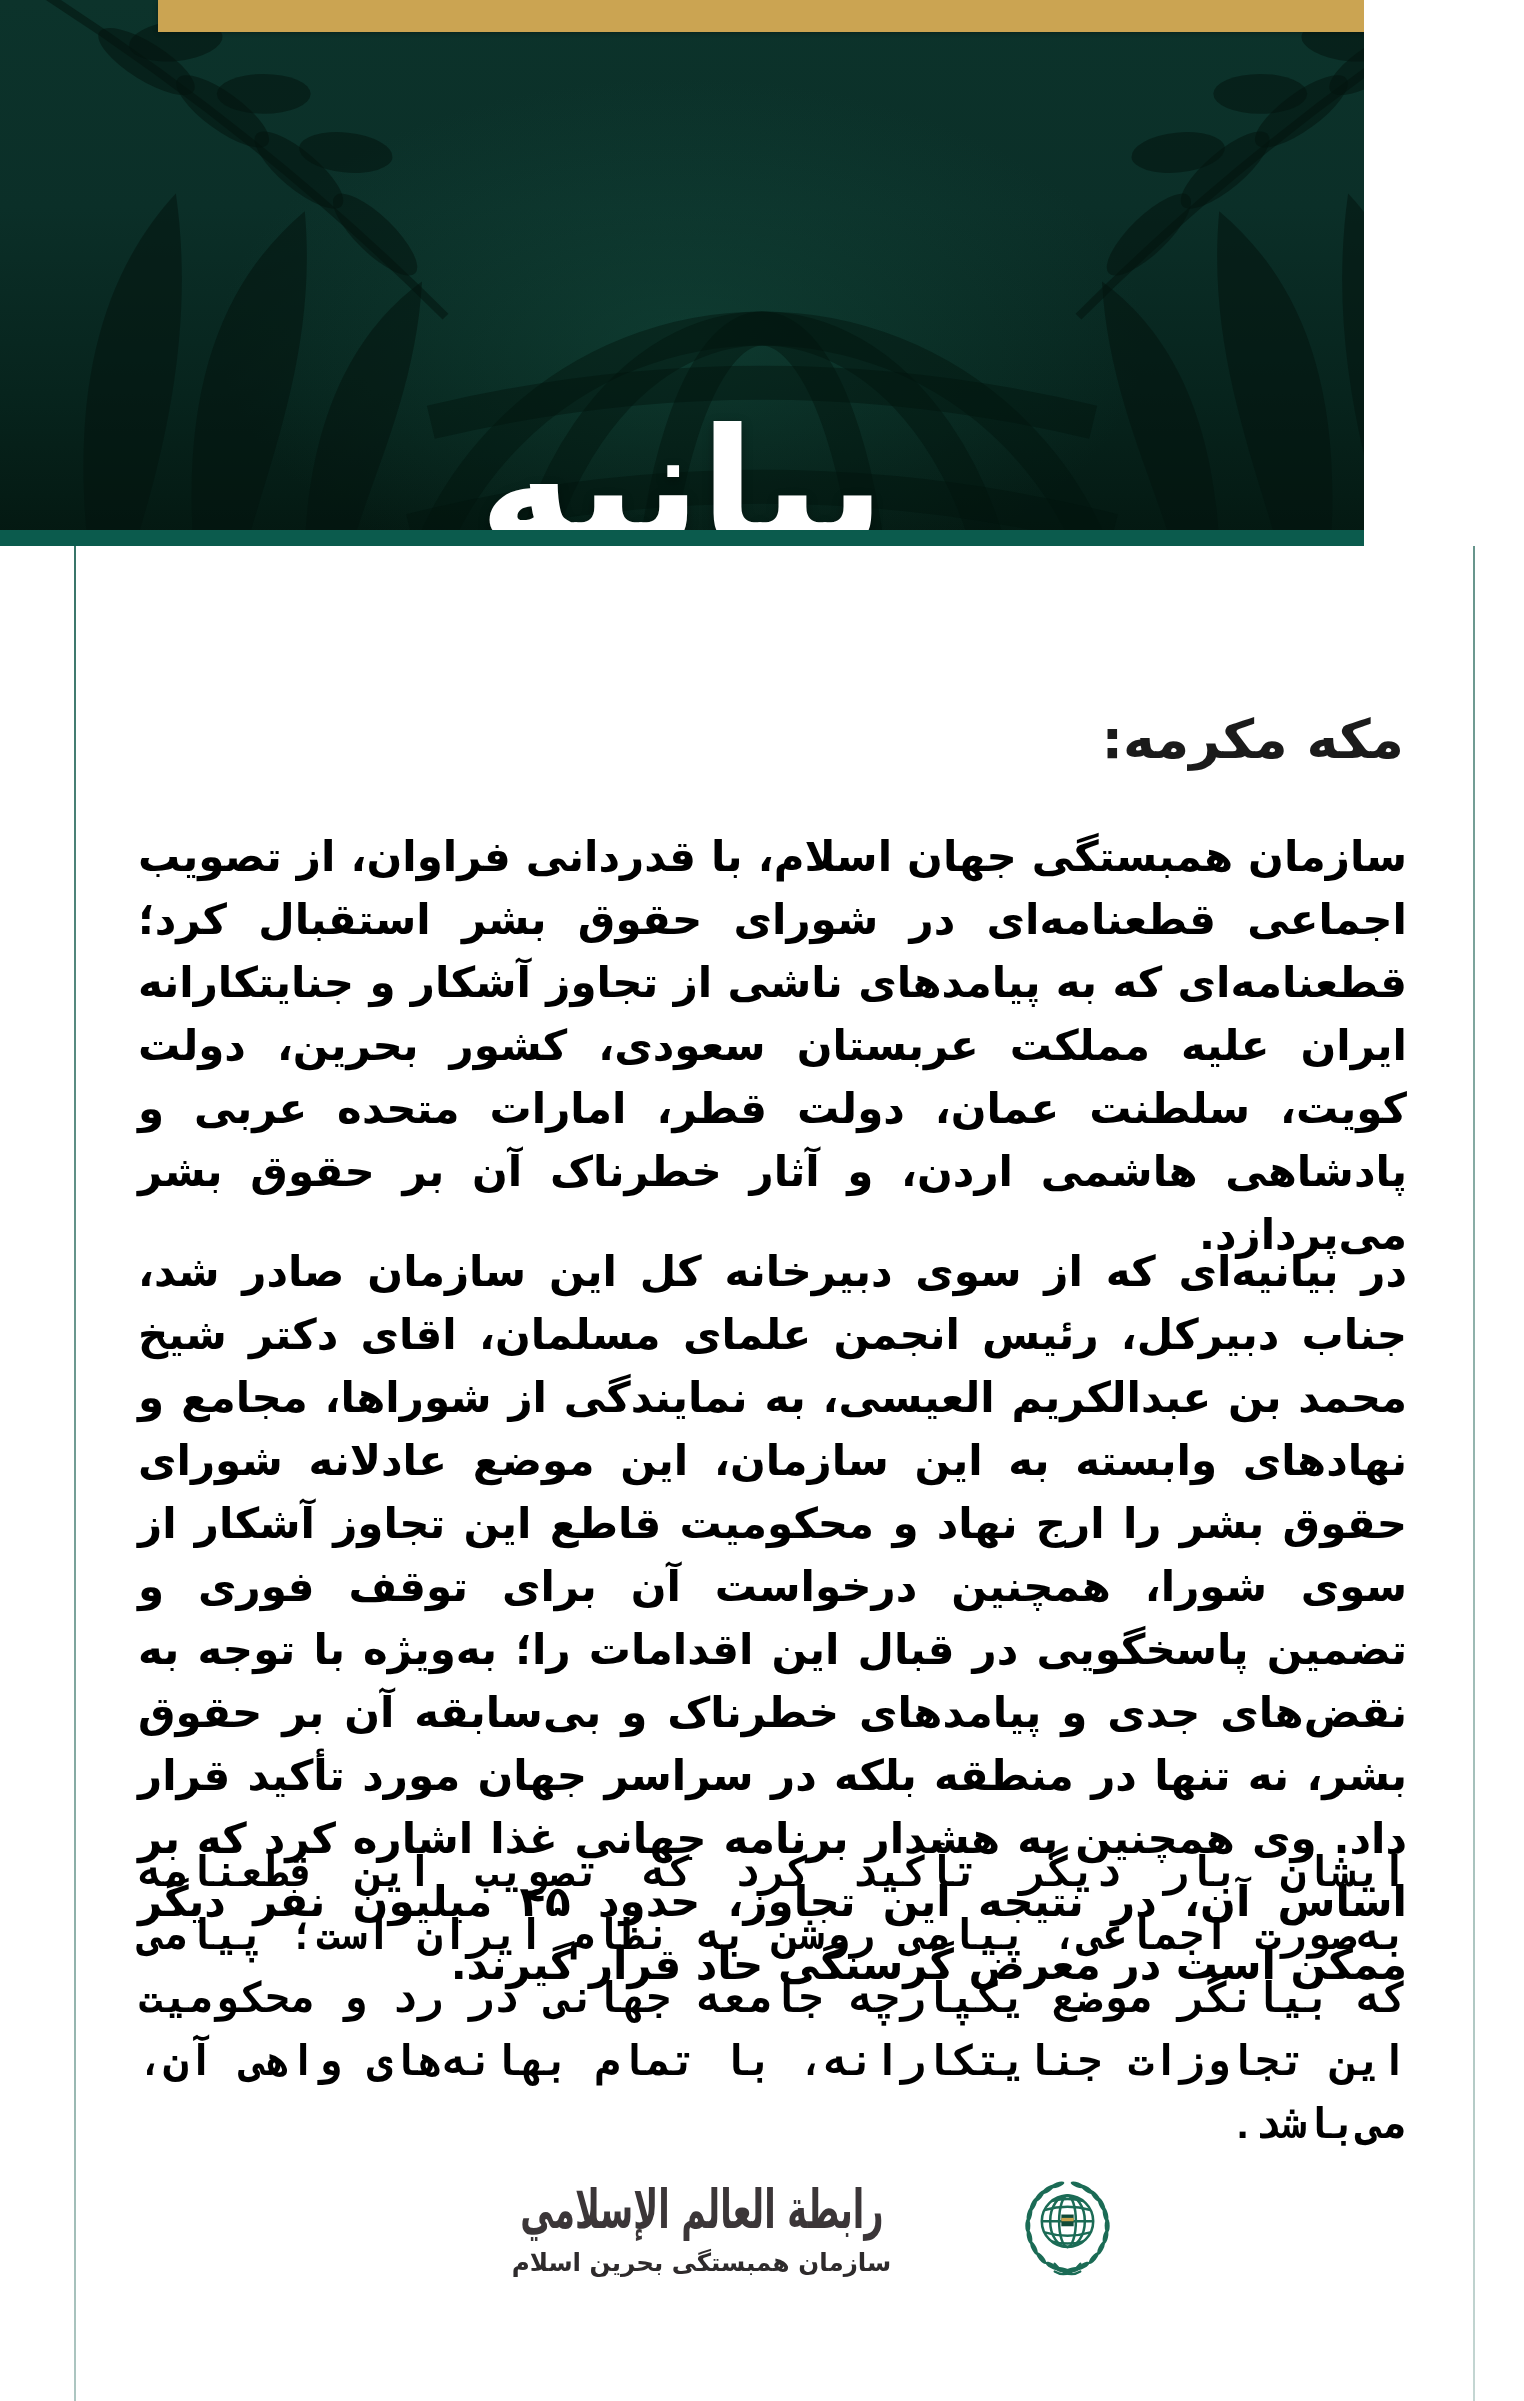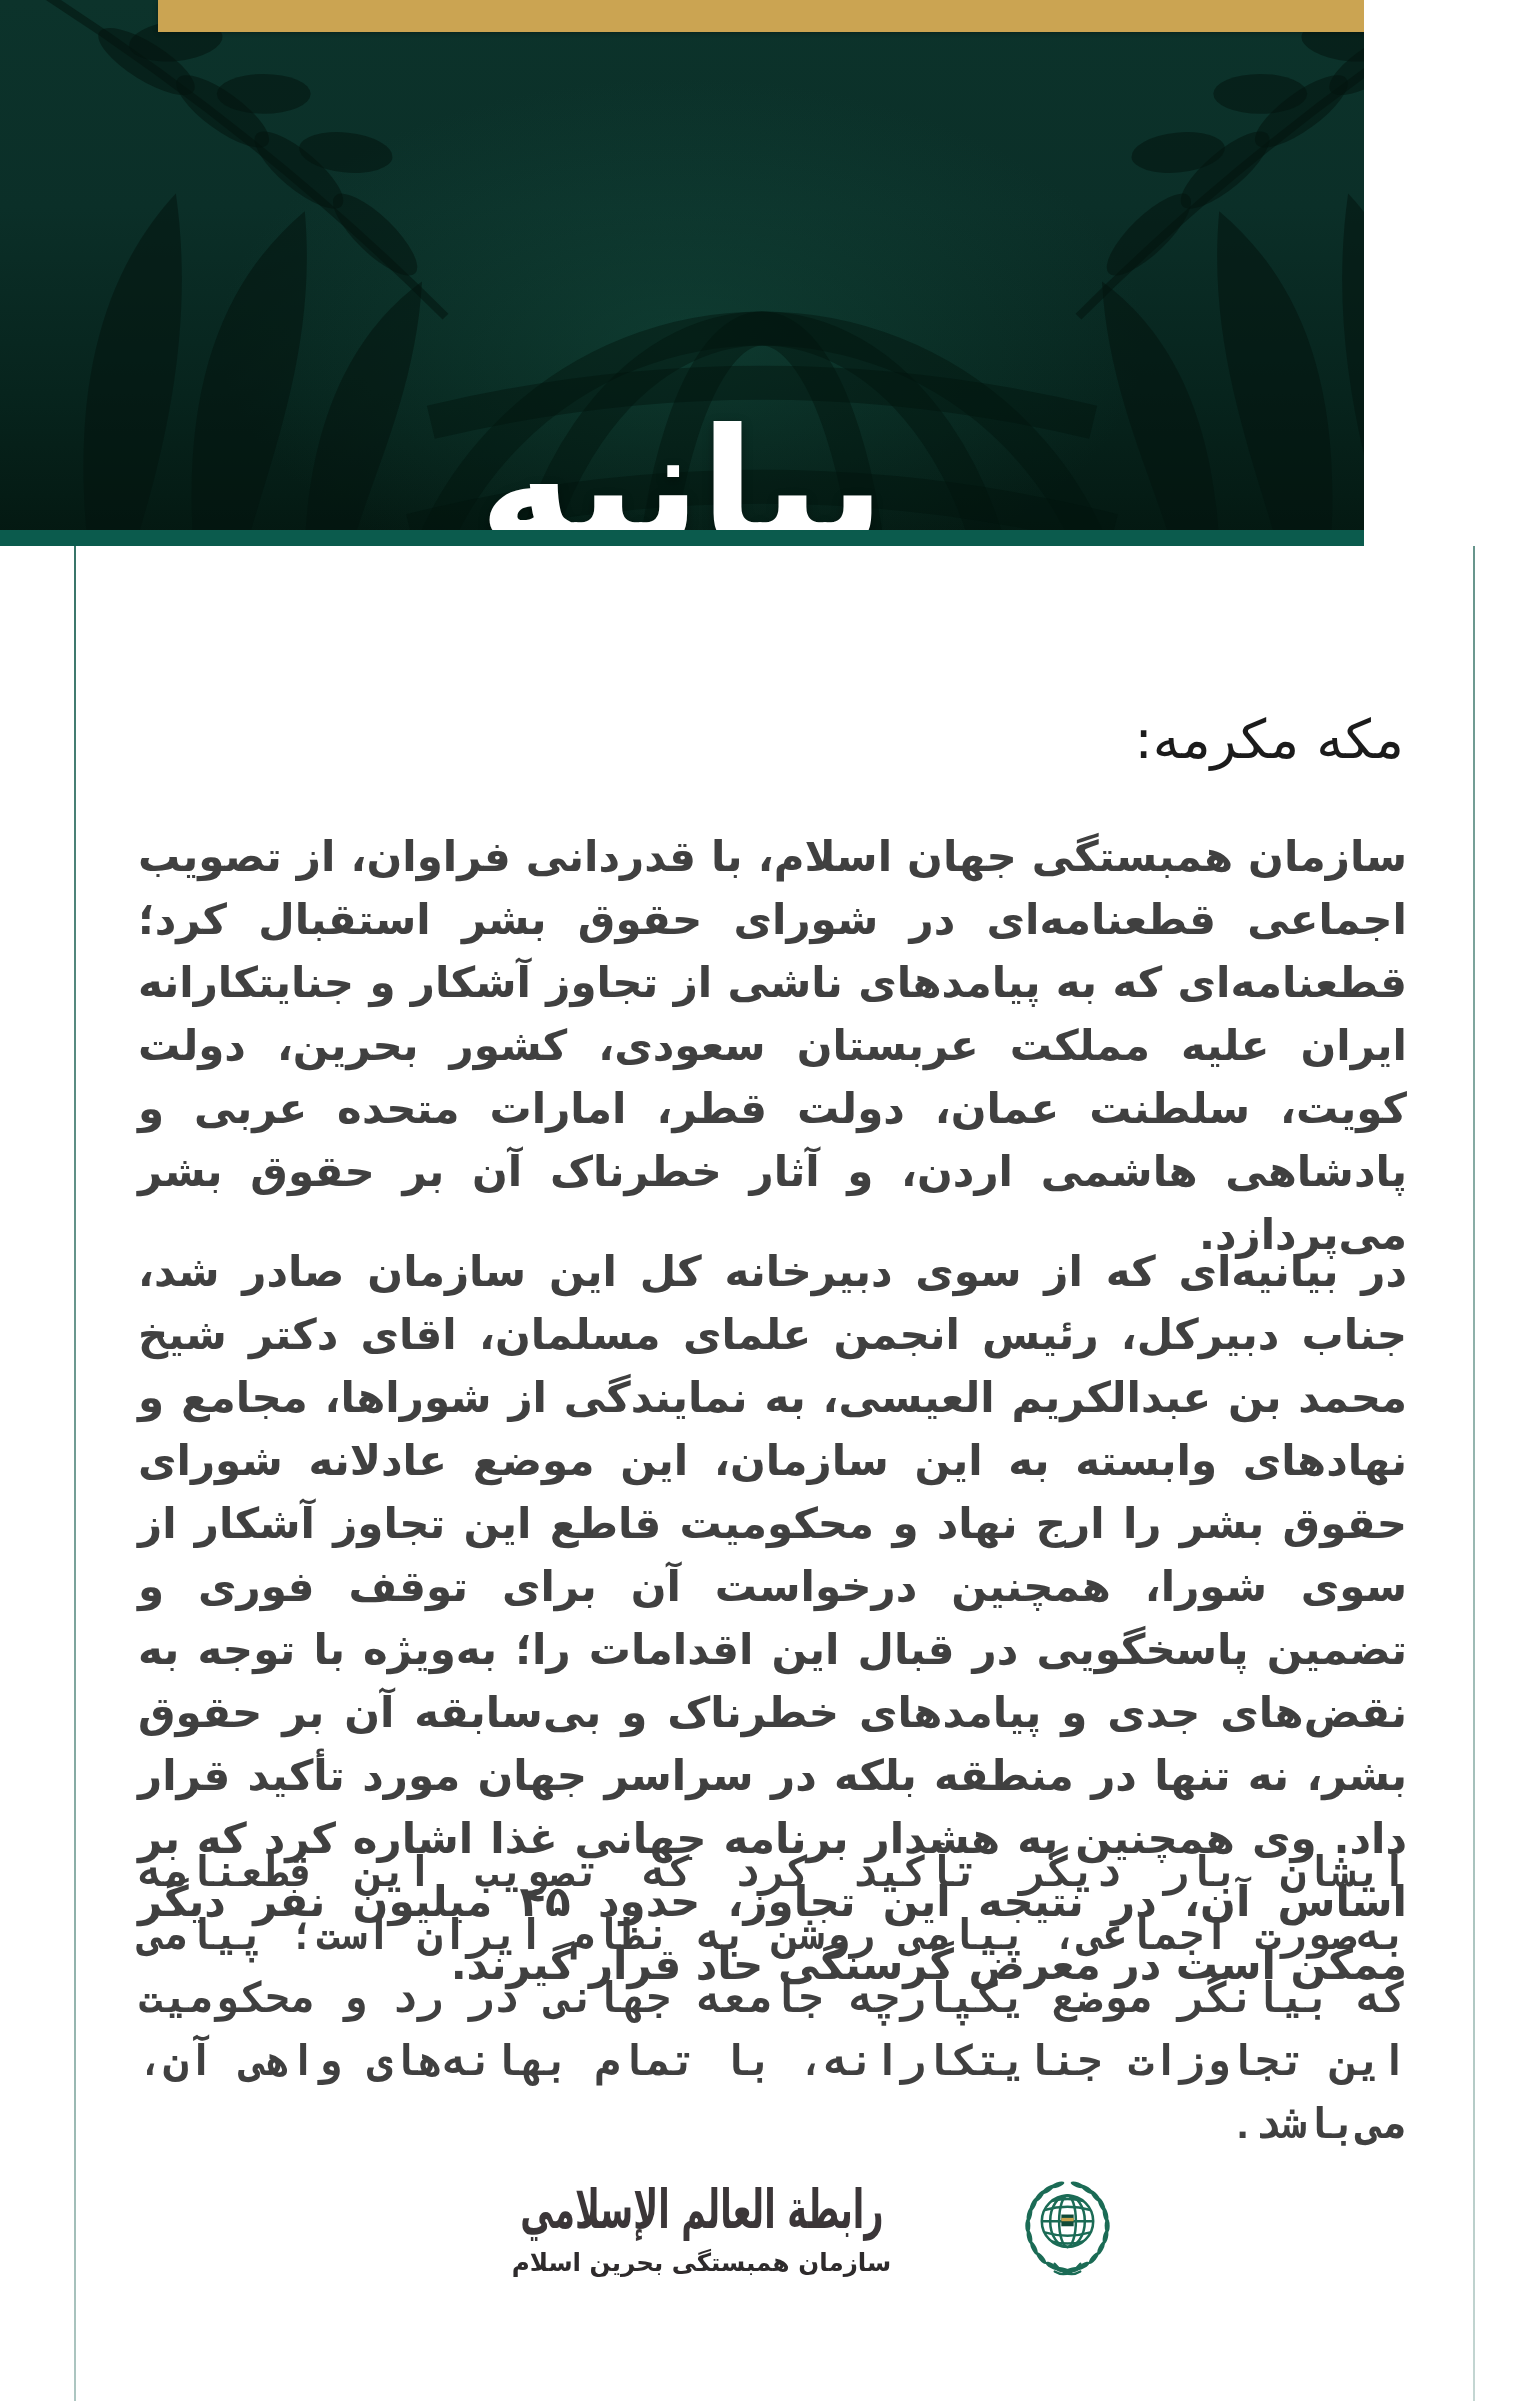--- a/index.html
+++ b/index.html
@@ -31,26 +31,26 @@
   }
 
   
   .rule{position:absolute;top:546px;bottom:0;width:1.8px;}
   .rule-left{left:74px;background:linear-gradient(180deg,rgba(21,92,78,0.85),rgba(21,92,78,0.35));}
   .rule-right{left:1473px;background:linear-gradient(180deg,rgba(21,92,78,0.65),rgba(21,92,78,0.25));}
 
   
   .salutation{
     position:absolute;right:120px;top:702px;margin:0;
-    font-size:54px;line-height:76px;font-weight:normal;color:#1b1b1b;
+    font-size:54px;line-height:76px;font-weight:bold;color:#1b1b1b;
   }
   .para{
     position:absolute;right:117px;left:138px;margin:0;
     direction:rtl;text-align:justify;
-    font-size:42px;line-height:63px;font-weight:bold;color:#404040;
+    font-size:42px;line-height:63px;font-weight:bold;color:#000000;
   }
   .para-1{top:825px;}
   .para-2{top:1240px;}
   .para-3{top:1844px;font-family:Liberation Mono, monospace;}
 
   
   .footer-logo{
     position:absolute;left:0;right:0;top:2161px;height:135px;
     display:flex;flex-direction:row;justify-content:center;align-items:center;
     gap:26px;direction:ltr;

